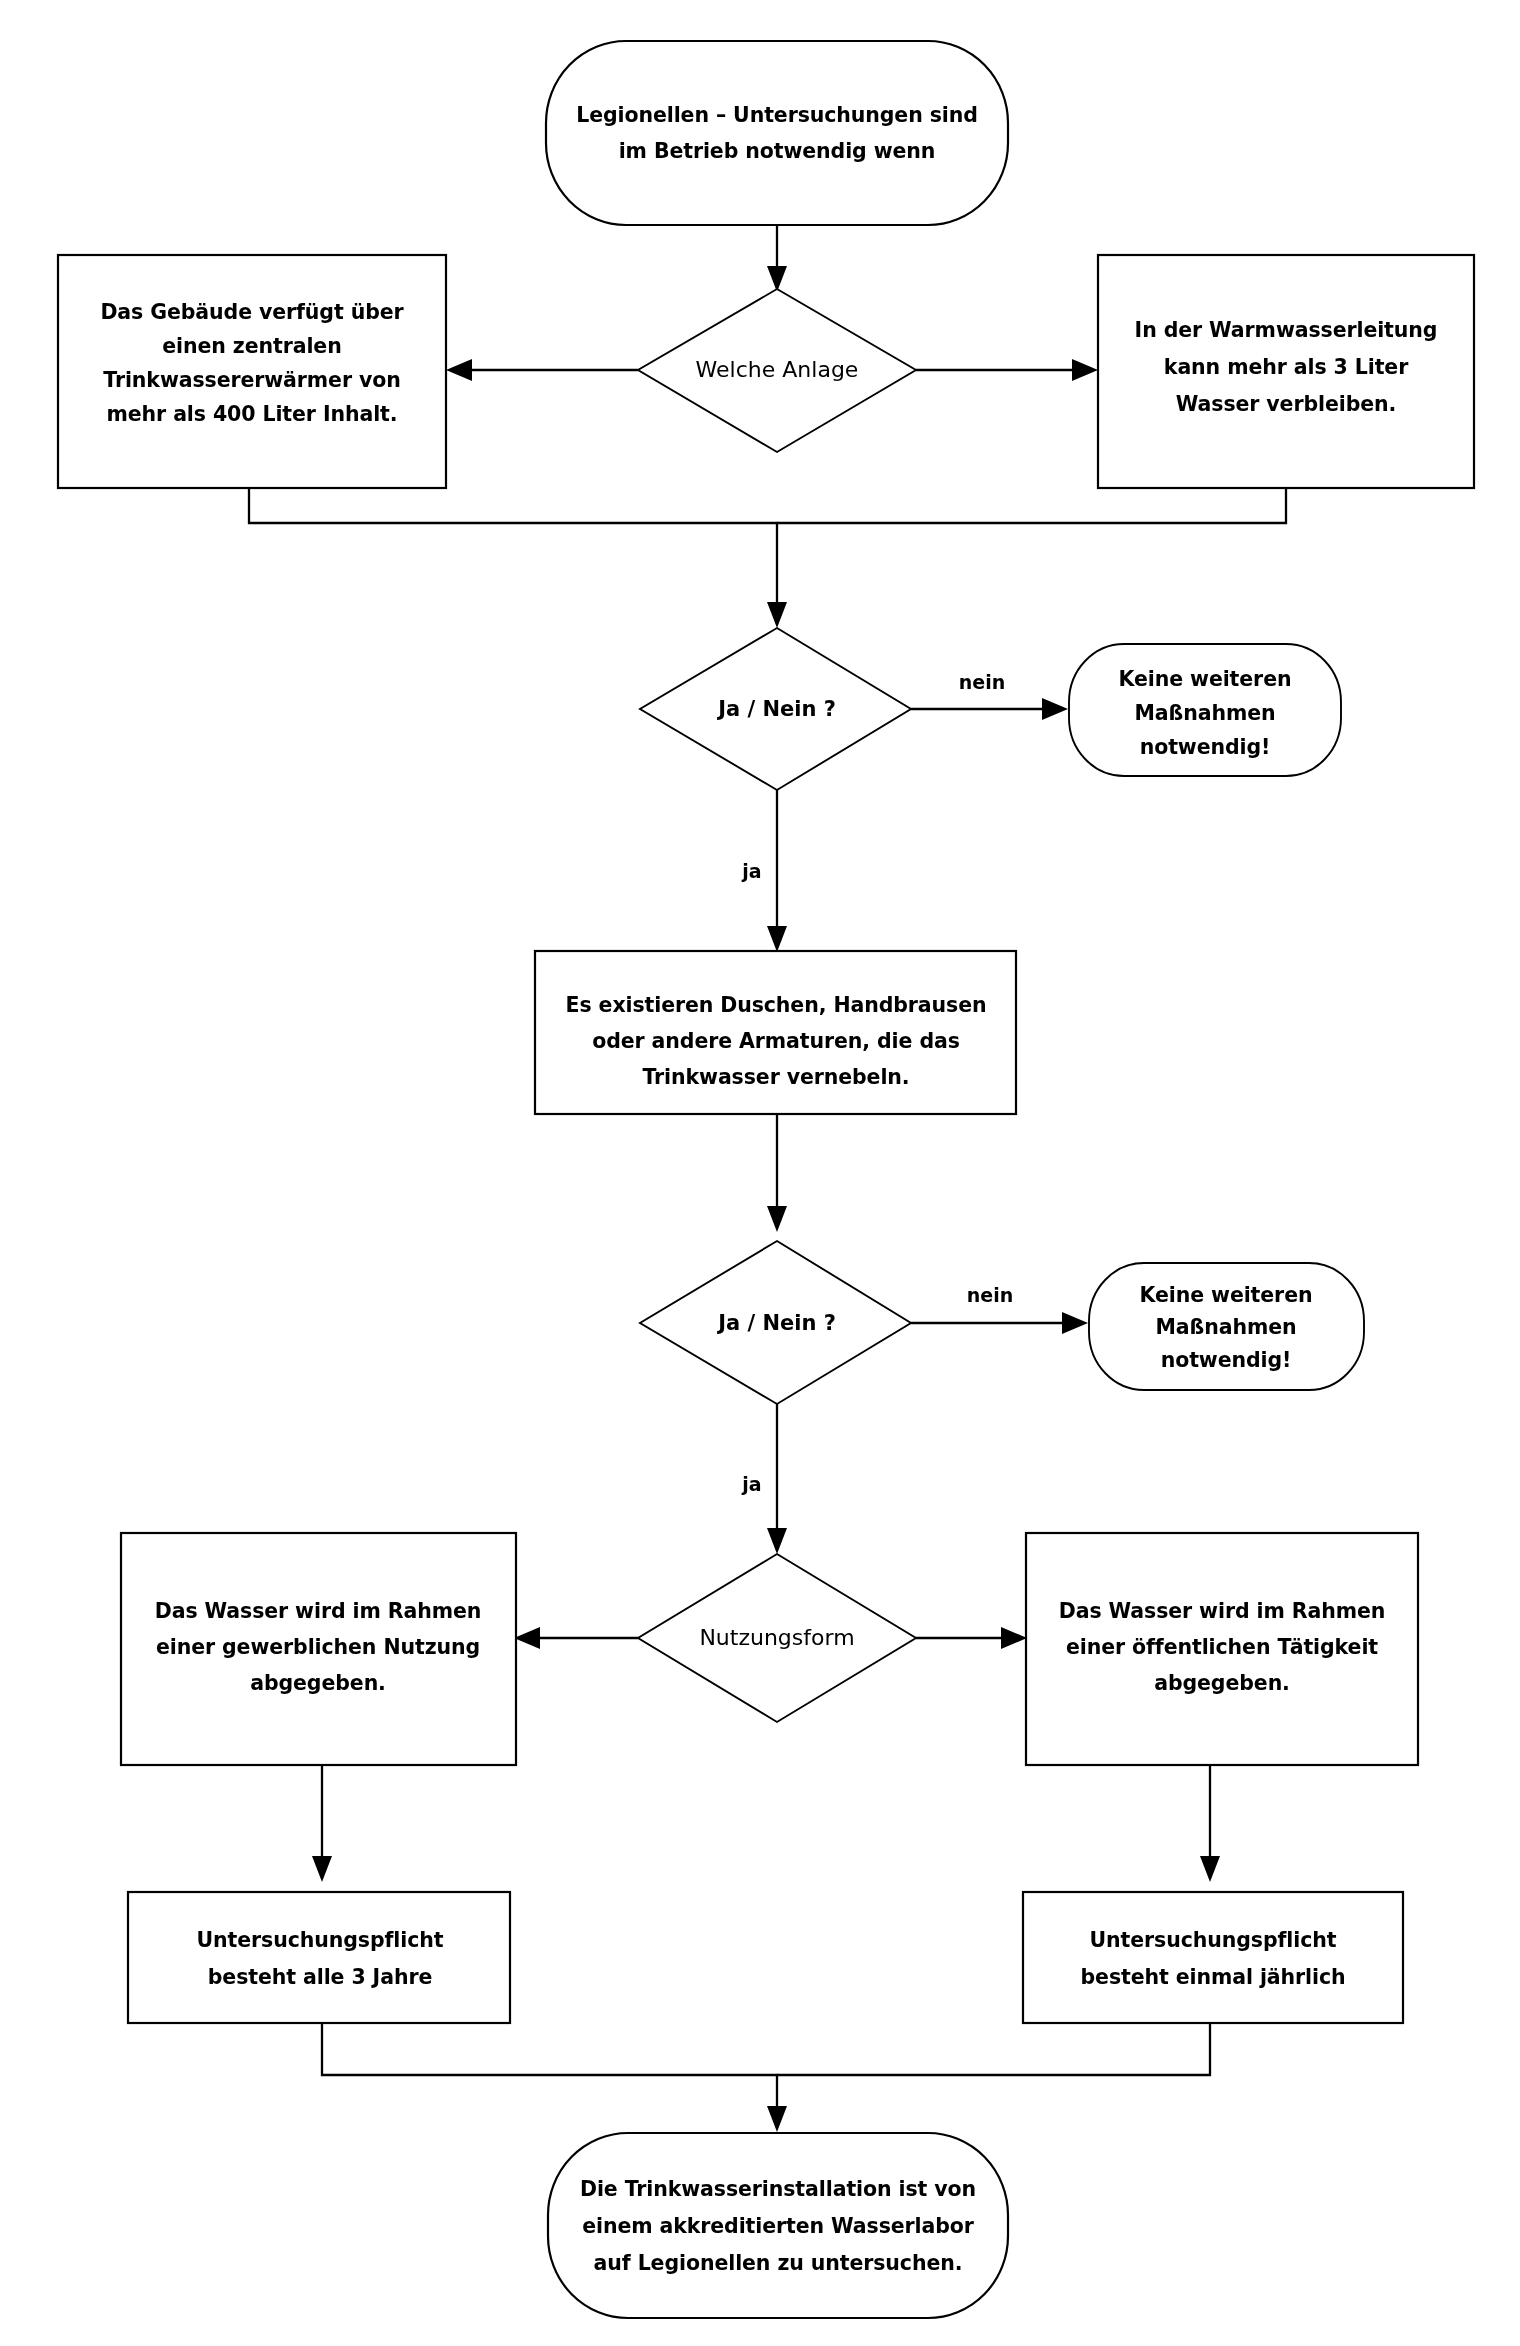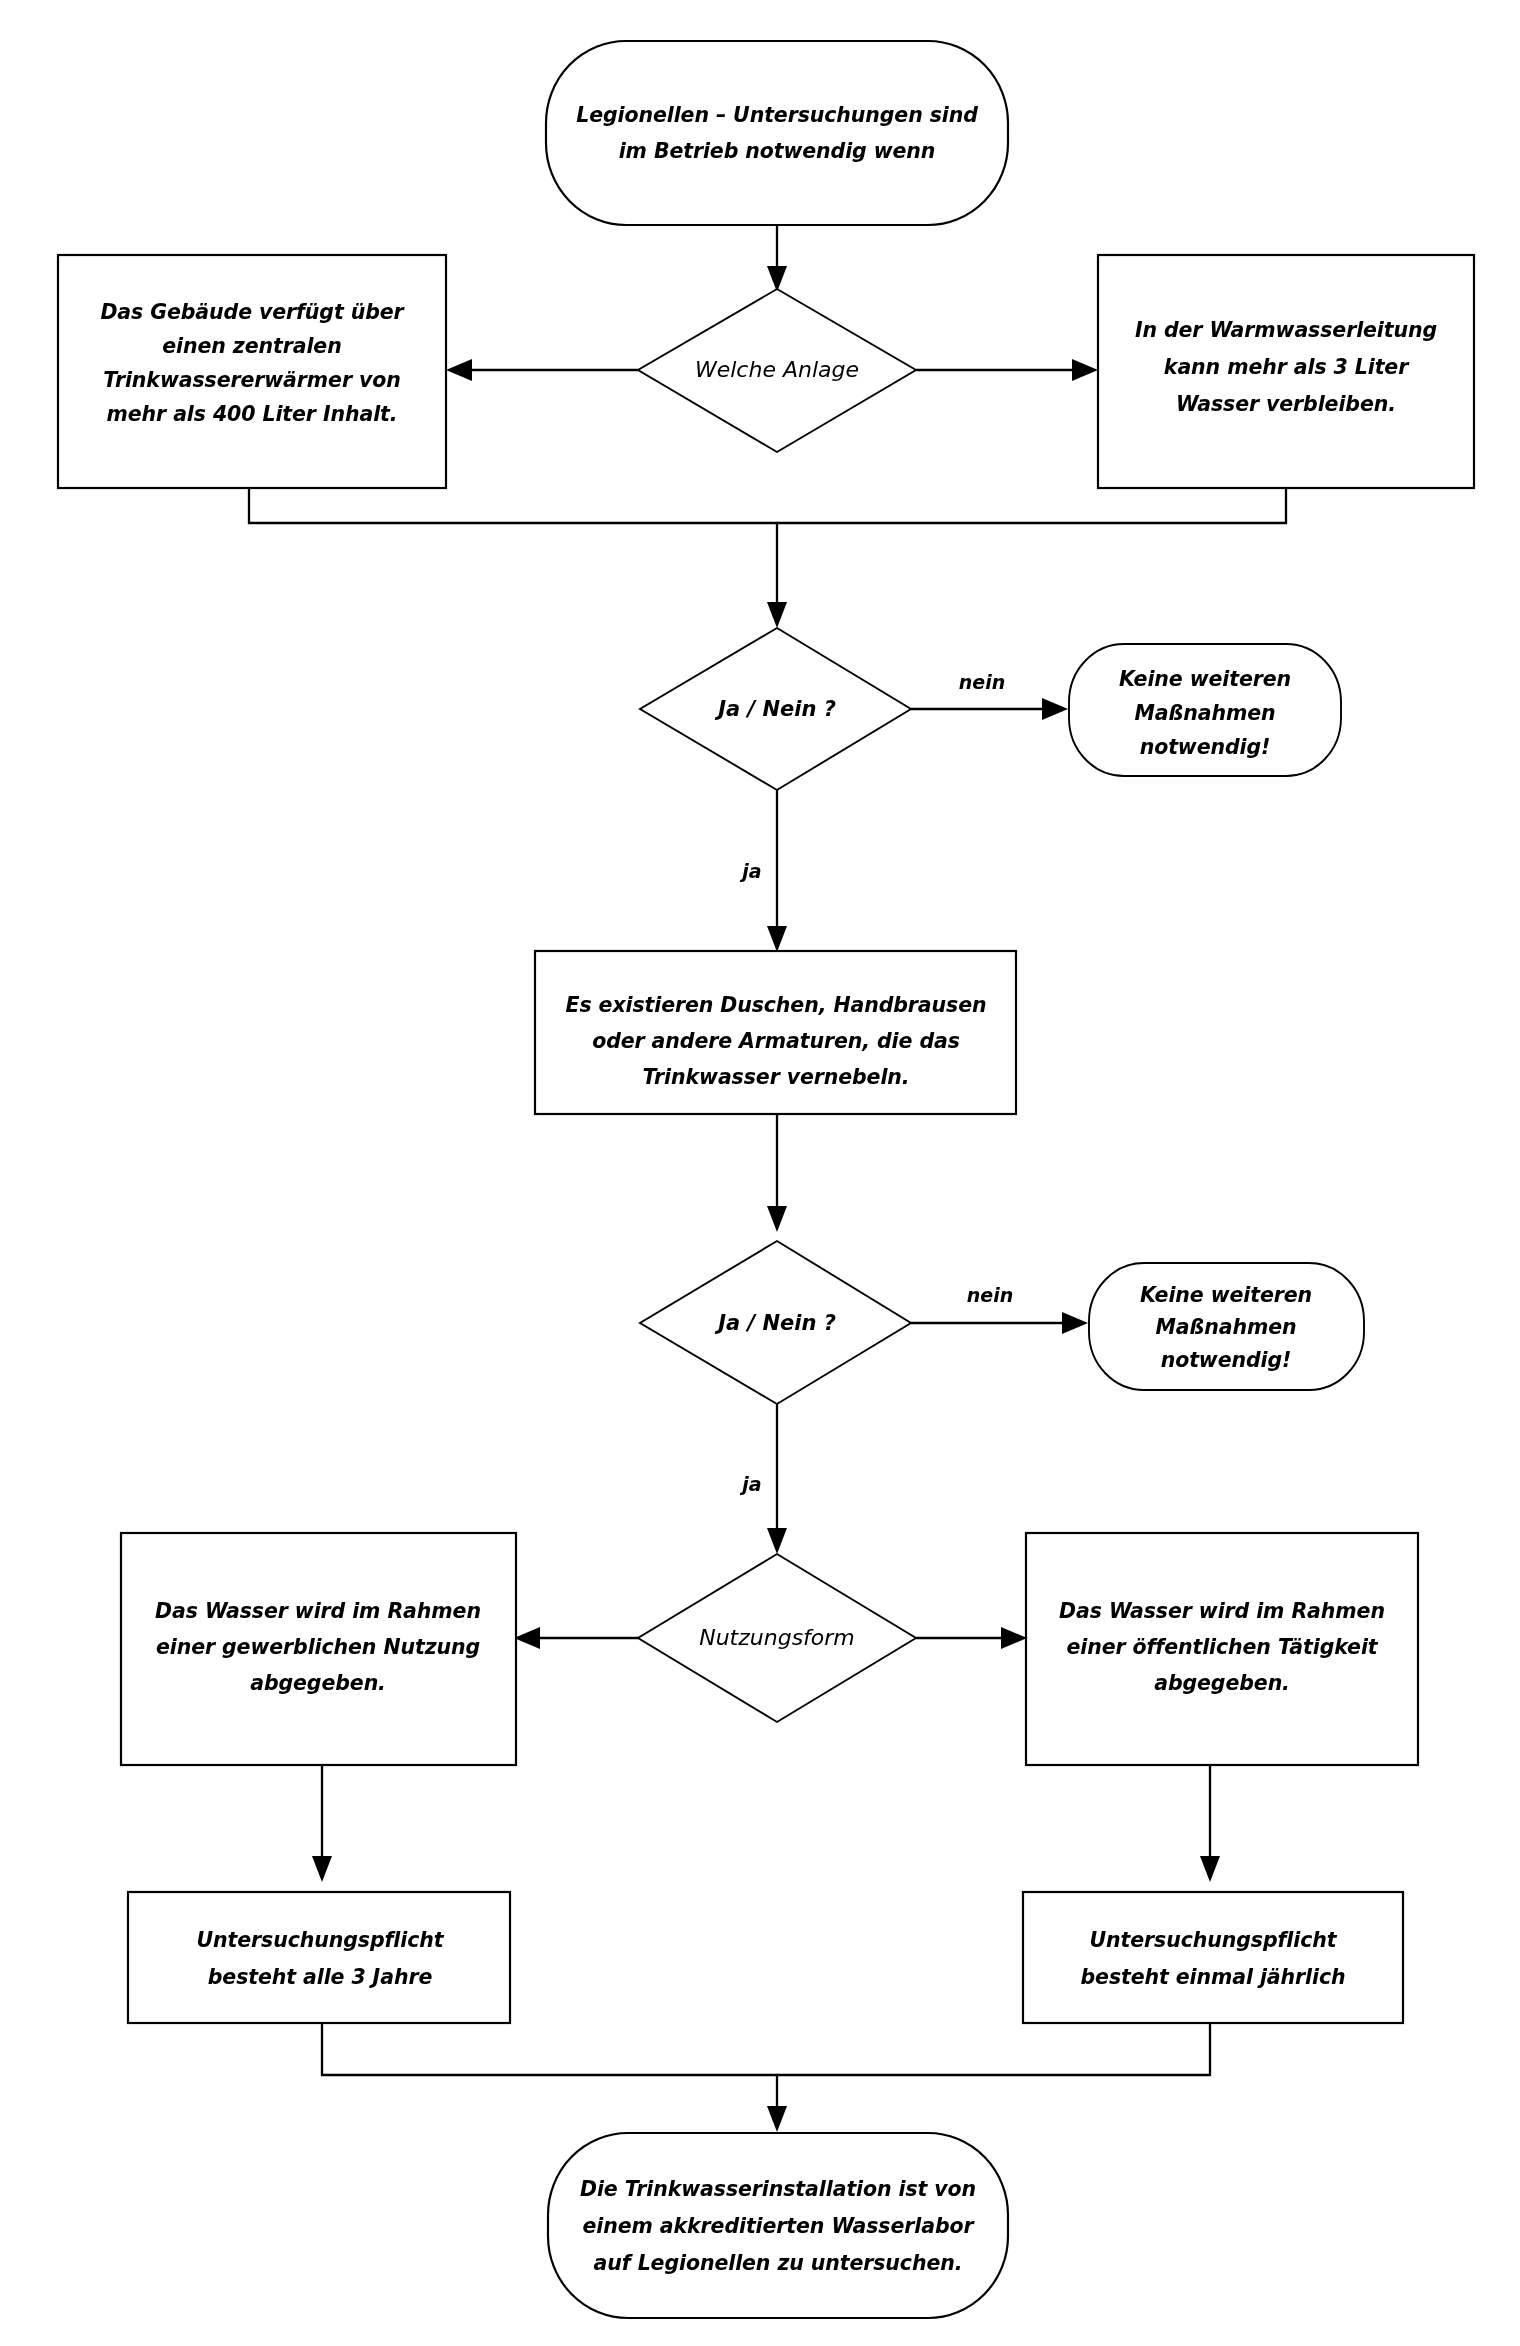--- a/index.html
+++ b/index.html
@@ -12,21 +12,20 @@
     width: 1520px;
     height: 2346px;
     font-family: "DejaVu Sans", "Liberation Sans", sans-serif;
     overflow: hidden;
   }
   #flow-root {
     position: relative;
     width: 1520px;
     height: 2166px;
     background: #ffffff;
-    font-style: italic;
   }
   svg.flow-svg {
     position: absolute;
     top: 0;
     left: 0;
     width: 1520px;
     height: 2346px;
     display: block;
   }
   .shape-stroke {

